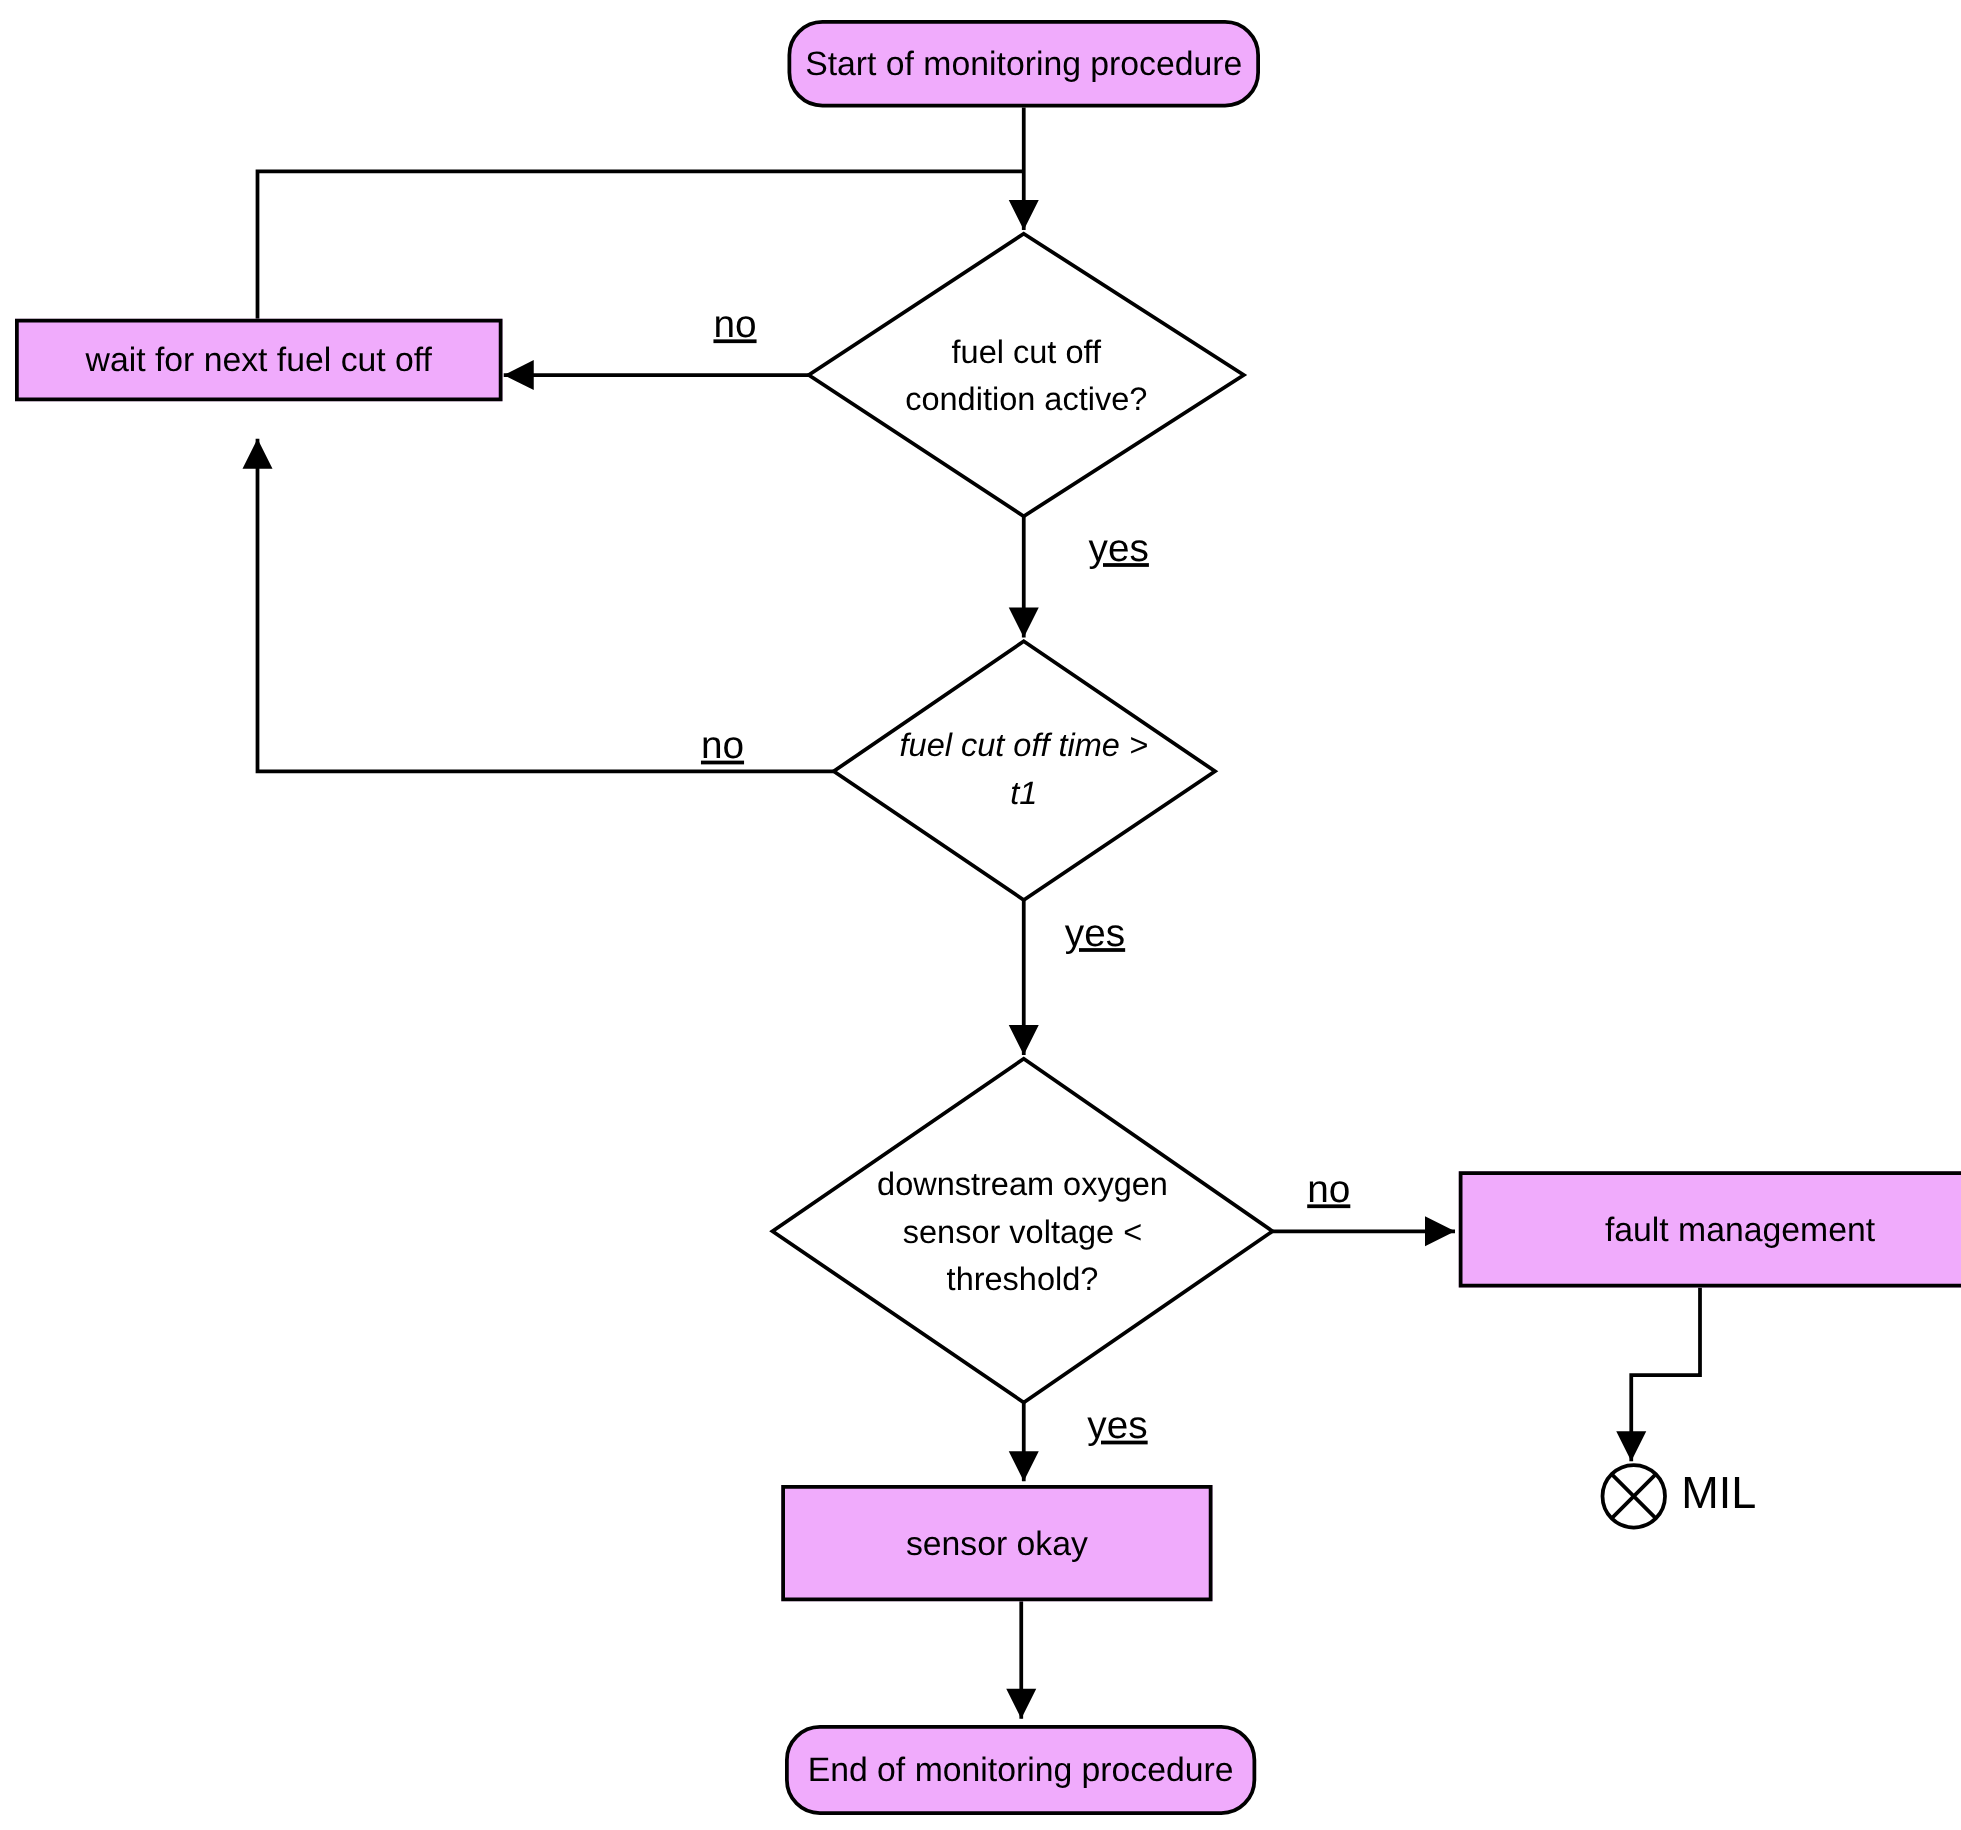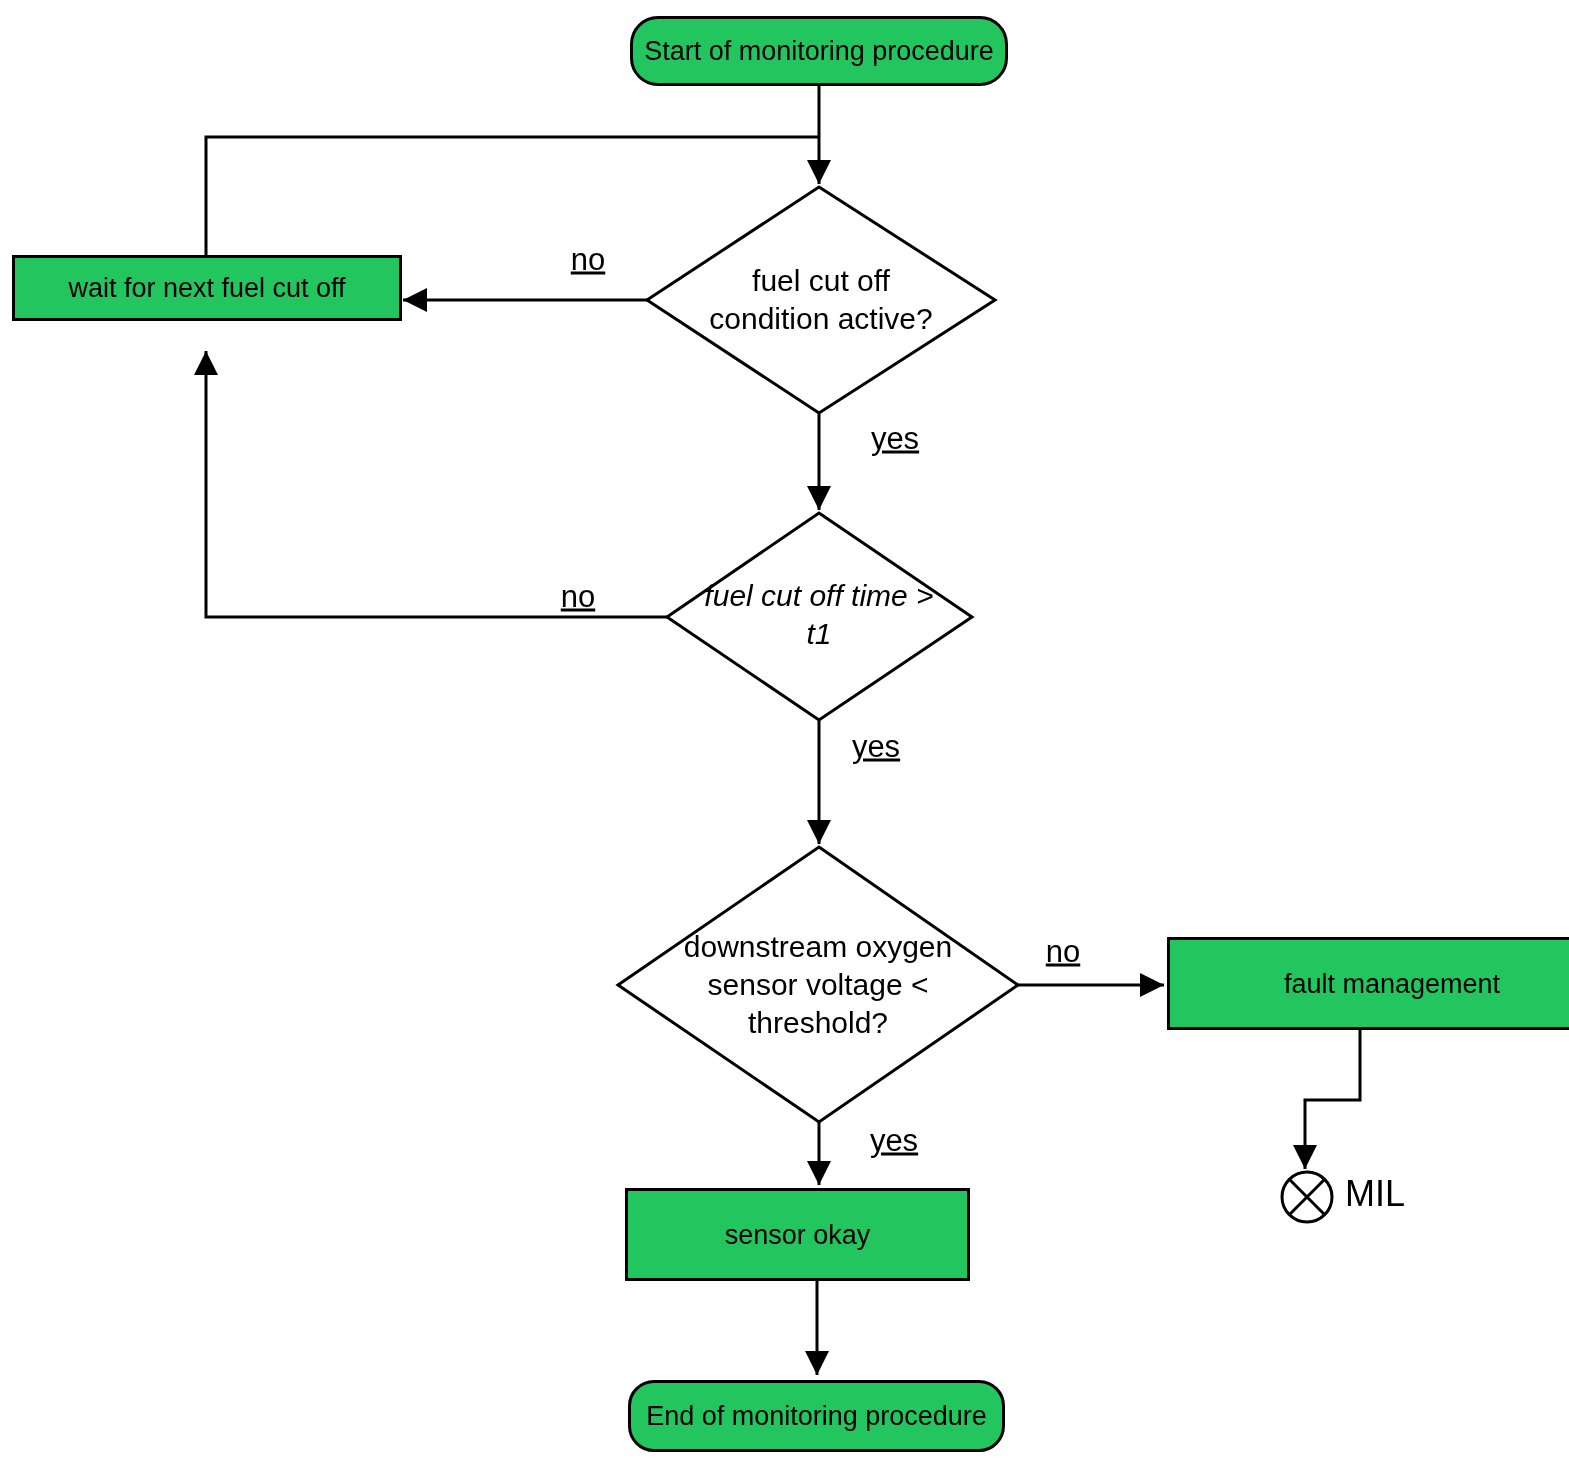--- a/index.html
+++ b/index.html
@@ -33,38 +33,38 @@
   }
   .mil {
     fill: none;
     stroke: #000000;
     stroke-width: 3;
   }
   .node {
     position: absolute;
     box-sizing: border-box;
     border: 3px solid #000000;
-    background: #22c55e;
+    background: #f0abfc;
     display: flex;
     flex-direction: column;
     align-items: center;
     justify-content: center;
     text-align: center;
     font-size: 27px;
     line-height: 40px;
     white-space: nowrap;
   }
   .terminator {
     border-radius: 28px;
   }
   .diamond-text {
     position: absolute;
     transform: translate(-50%, -50%);
     text-align: center;
-    font-size: 30px;
+    font-size: 26px;
     line-height: 38px;
     white-space: nowrap;
   }
   .edge-label {
     position: absolute;
     transform: translate(-50%, -50%);
     font-size: 31px;
     line-height: 31px;
     white-space: nowrap;
     text-decoration: underline;
@@ -145,21 +145,21 @@
   </div>
 
   <div class="node" style="left:1167px; top:937px; width:450px; height:93px;">
     <div>fault management</div>
   </div>
 
   <div class="node" style="left:625px; top:1188px; width:345px; height:93px;">
     <div>sensor okay</div>
   </div>
 
-  <div class="node terminator" style="left:628px; top:1380px; width:377px; height:72px;border-radius:26px;">
+  <div class="node terminator" style="left:628px; top:1380px; width:377px; height:72px;">
     <div>End of monitoring procedure</div>
   </div>
 
   <div class="edge-label" style="left:588px; top:259px;">no</div>
   <div class="edge-label" style="left:895px; top:438px;">yes</div>
   <div class="edge-label" style="left:578px; top:596px;">no</div>
   <div class="edge-label" style="left:876px; top:746px;">yes</div>
   <div class="edge-label" style="left:1063px; top:951px;">no</div>
   <div class="edge-label" style="left:894px; top:1140px;">yes</div>
 

